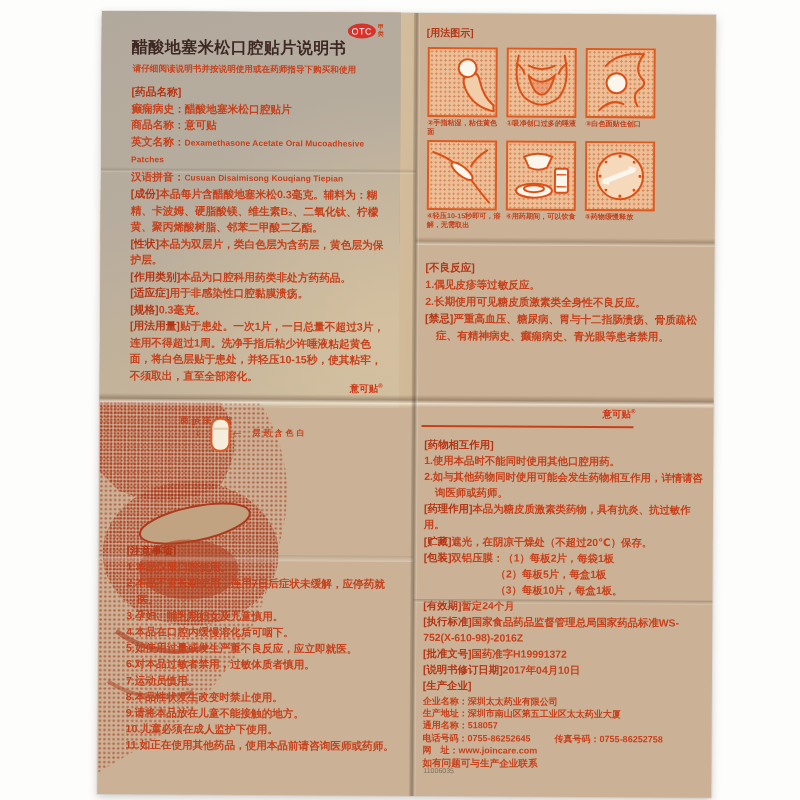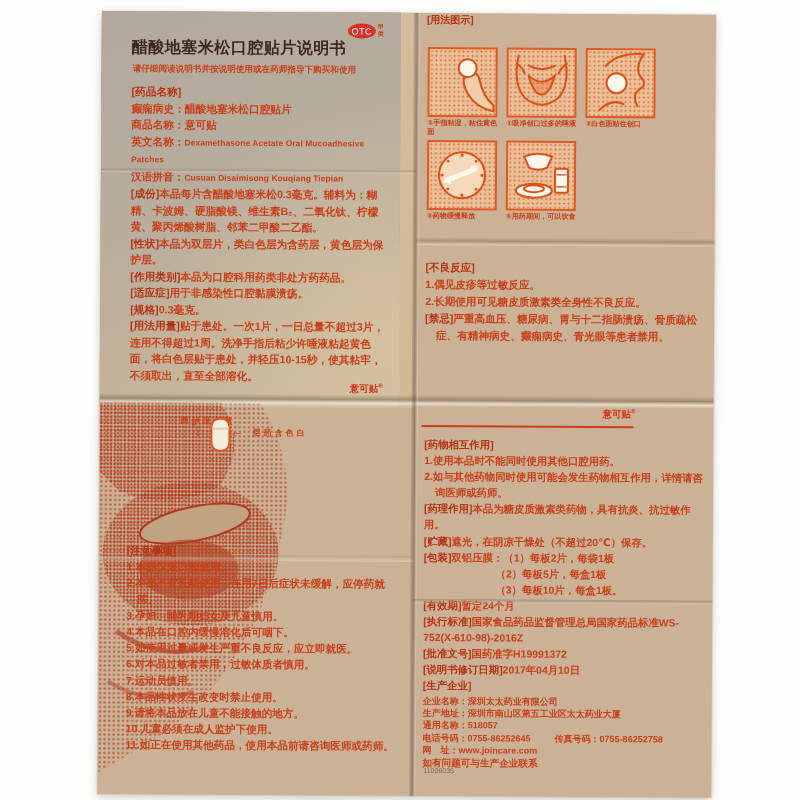--- a/index.html
+++ b/index.html
@@ -48,21 +48,21 @@
   .subtitle{position:absolute;left:31px;top:52px;width:260px;font-size:8.6px;font-weight:700;color:#c8401b;}
   .ltc{position:absolute;left:30px;top:72px;width:256px;font-size:10.7px;line-height:16.5px;color:#c8401b;font-weight:600;}
   .ltc p{margin:0;}
   .eng{font-size:8.4px;letter-spacing:.1px;}
   .brand{font-size:9.5px;font-weight:700;color:#cf3415;}
   .brand sup{font-size:6px;}
   .brand-lt{position:absolute;left:250px;top:370px;}
   .brand-rb{position:absolute;left:503px;top:394px;}
   .brand-line{position:absolute;left:322px;top:412px;width:212px;height:2px;background:#c8401b;}
   
-  .ud-header{position:absolute;left:325px;top:0;font-size:10px;font-weight:700;color:#b53413;}
+  .ud-header{position:absolute;left:325px;top:13px;font-size:10px;font-weight:700;color:#b53413;}
   .ud-grid{position:absolute;left:326px;top:34px;width:240px;display:grid;grid-template-columns:repeat(3,71px);column-gap:8px;row-gap:4px;}
   .cell{width:74px;}
   .pict{width:66px;height:66px;border:2px solid #dd5a21;background-color:#ecbf97;
     background-image:radial-gradient(rgba(198,88,40,.55) .9px,rgba(0,0,0,0) 1.25px);background-size:4.5px 4.5px;}
   .cap{font-size:7.1px;line-height:8.6px;color:#c8401b;font-weight:700;margin-top:2px;width:76px;}
   
   .adv{position:absolute;left:325px;top:246px;width:282px;font-size:10.6px;line-height:17px;color:#c8401b;font-weight:600;}
   .adv p{margin:0;}
   
   .rlow{position:absolute;left:325px;top:424px;width:284px;font-size:10.4px;line-height:16.1px;color:#c8401b;font-weight:600;}
@@ -178,48 +178,58 @@
             <path d="M56,4 Q30,2 18,16" fill="none"></path>
             <circle cx="29" cy="33" r="10" fill="#fbf6ec" stroke="#dc5016"></circle>
             <path d="M12,60 Q24,48 36,54" fill="none"></path>
           </svg>
         </div>
         <div class="cap">③白色面贴住创口</div>
       </div>
       <div class="cell">
         <div class="pict">
           <svg width="66" height="66" viewBox="0 0 66 66" fill="none" stroke="#dc5016" stroke-width="2" stroke-linecap="round">
+            <path d="M4,10 Q28,18 44,40 Q53,52 60,60" fill="none"></path>
+            <ellipse cx="33" cy="29" rx="13" ry="4.5" fill="#fbf6ec" stroke="#dc5016" transform="rotate(38 33 29)"></ellipse>
+            <path d="M58,8 Q46,16 42,24" fill="none"></path>
+          </svg>
+        </div>
+        <div class="cap">④轻压10-15秒即可，溶解，无需取出</div>
+      </div>
+      <div class="cell">
+        <div class="pict">
+          <svg width="66" height="66" viewBox="0 0 66 66" fill="none" stroke="#dc5016" stroke-width="2" stroke-linecap="round">
+            <path d="M16,14 Q30,8 44,14 L39,25 Q30,29 21,25 Z" fill="#fbf6ec"></path>
+            <ellipse cx="26" cy="48" rx="18" ry="7" fill="#fbf6ec"></ellipse>
+            <ellipse cx="26" cy="46" rx="10" ry="3.5" fill="none"></ellipse>
+            <rect x="47" y="26" width="13" height="24" rx="2" fill="#fbf6ec"></rect>
+            <path d="M49,32 h9 M49,44 h9" stroke-width="1.4"></path>
+          </svg>
+        </div>
+        <div class="cap">⑥用药期间，可以饮食</div>
+      </div>
+      <div class="cell">
+        <div class="pict">
+          <svg width="66" height="66" viewBox="0 0 66 66" fill="none" stroke="#dc5016" stroke-width="2" stroke-linecap="round">
             <circle cx="33" cy="33" r="23" fill="#f6d9ba"></circle>
             <g fill="#dc5016" stroke="none">
               <circle cx="33" cy="13" r="1.6"></circle>
                 <circle cx="33" cy="53" r="1.6"></circle>
                 <circle cx="13" cy="33" r="1.6"></circle>
                 <circle cx="53" cy="33" r="1.6"></circle>
               <circle cx="19" cy="19" r="1.4"></circle>
                 <circle cx="47" cy="19" r="1.4"></circle>
                 <circle cx="19" cy="47" r="1.4"></circle>
                 <circle cx="47" cy="47" r="1.4"></circle>
             </g>
             <path d="M18,38 L46,27" stroke="#fbf6ec" stroke-width="5"></path>
             <path d="M14,40 l9,-5 l-1,7 z M50,25 l-9,5 l1,-7 z" fill="#fbf6ec" stroke="none"></path>
           </svg>
         </div>
         <div class="cap">⑤药物缓慢释放</div>
-      </div>
-      <div class="cell">
-        <div class="pict">
-          <svg width="66" height="66" viewBox="0 0 66 66" fill="none" stroke="#dc5016" stroke-width="2" stroke-linecap="round">
-            <path d="M16,14 Q30,8 44,14 L39,25 Q30,29 21,25 Z" fill="#fbf6ec"></path>
-            <ellipse cx="26" cy="48" rx="18" ry="7" fill="#fbf6ec"></ellipse>
-            <ellipse cx="26" cy="46" rx="10" ry="3.5" fill="none"></ellipse>
-            <rect x="47" y="26" width="13" height="24" rx="2" fill="#fbf6ec"></rect>
-            <path d="M49,32 h9 M49,44 h9" stroke-width="1.4"></path>
-          </svg>
-        </div>
-        <div class="cap">⑥用药期间，可以饮食</div>
       </div>
     </div>
 
     <div class="adv">
       <p><b class="h">[不良反应]</b></p>
       <p>1.偶见皮疹等过敏反应。</p>
       <p>2.长期使用可见糖皮质激素类全身性不良反应。</p>
       <p class="hang"><b class="h">[禁忌]</b><span>严重高血压、糖尿病、胃与十二指肠溃疡、骨质疏松症、有精神病史、癫痫病史、青光眼等患者禁用。</span></p>
     </div>
 

